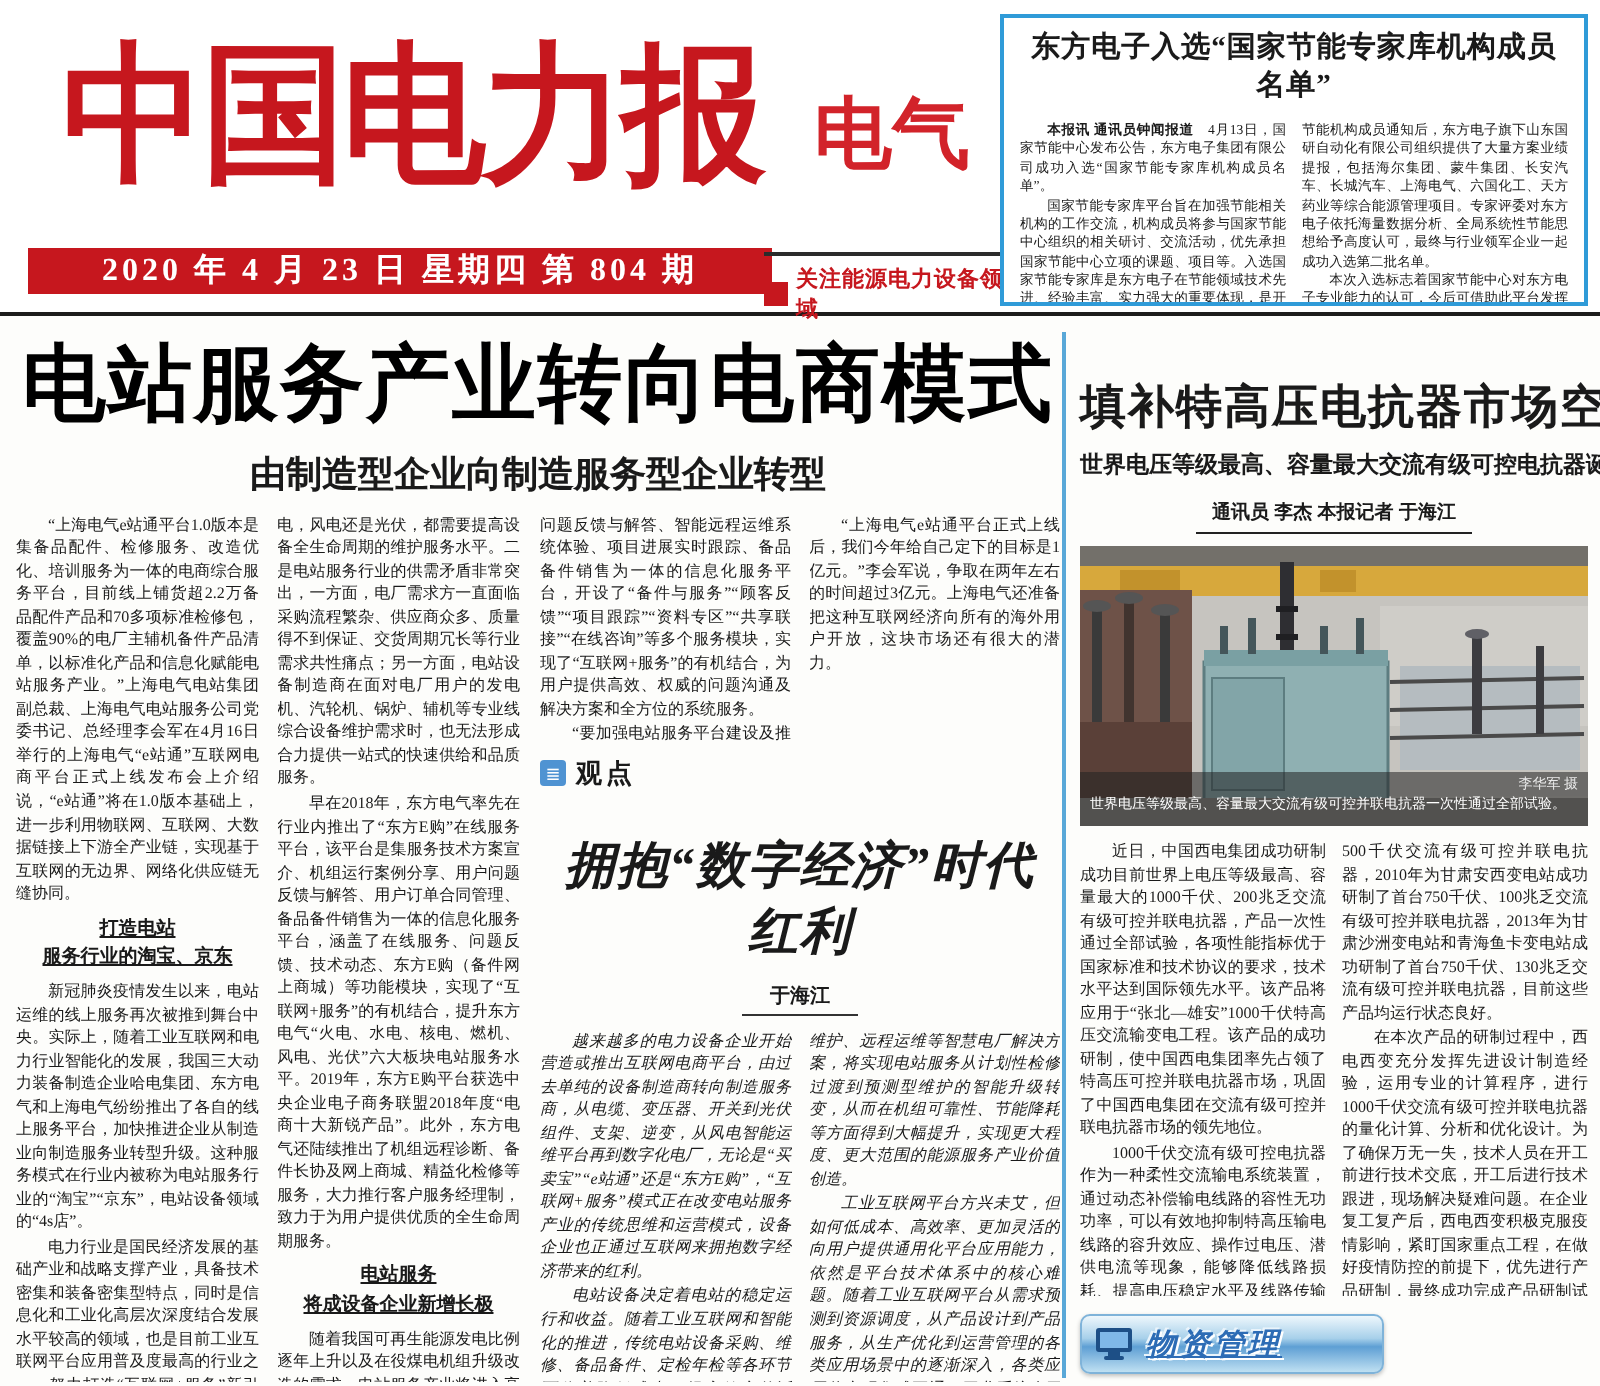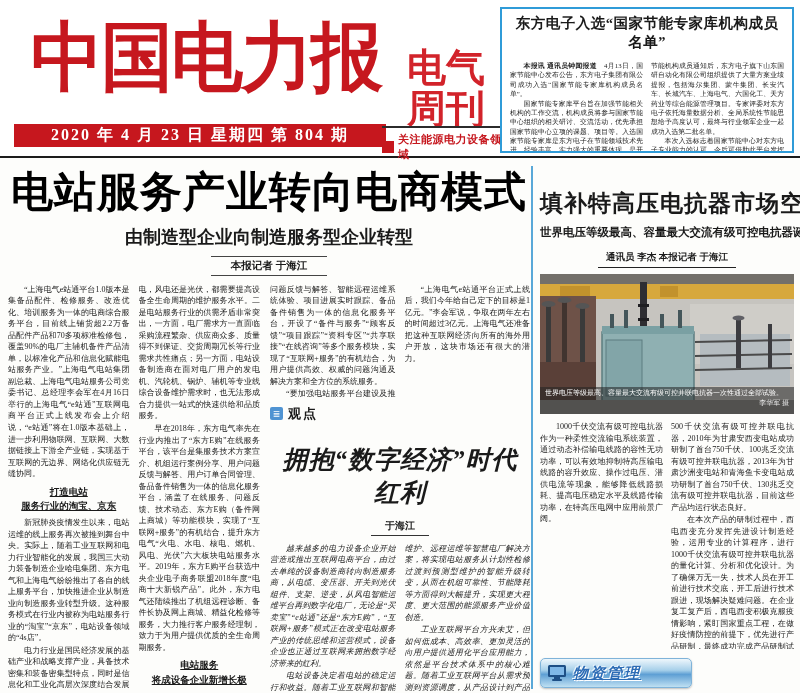--- a/index.html
+++ b/index.html
@@ -110,21 +110,20 @@
     letter-spacing:2px; text-shadow:1px 1px 0 #fff,-1px -1px 0 #eaf4fb; white-space:nowrap;text-decoration:underline; }
 </style>
 </head>
 <body>
 
 <div id="header">
   <div id="masthead-title">中国电力报</div>
   <div id="datebar">2020 年 4 月 23 日 星期四 第 804 期</div>
   <div id="weekly">
     <div>电气</div>
-    <div>周刊</div>
   </div>
   <div id="slogan-row">
     <span id="slogan-square"></span>
     <span id="slogan-text">关注能源电力设备领域</span>
   </div>
 
   <div id="topright">
     <div id="topright-title">东方电子入选“国家节能专家库机构成员名单”</div>
     <div class="tr-cols">
       <div class="tr-col">
@@ -136,23 +135,20 @@
         <p class="cont" style="text-indent:0">节能机构成员通知后，东方电子旗下山东国研自动化有限公司组织提供了大量方案业绩提报，包括海尔集团、蒙牛集团、长安汽车、长城汽车、上海电气、六国化工、天方药业等综合能源管理项目。专家评委对东方电子依托海量数据分析、全局系统性节能思想给予高度认可，最终与行业领军企业一起成功入选第二批名单。</p>
         <p>本次入选标志着国家节能中心对东方电子专业能力的认可，今后可借助此平台发挥积极作用，在专家库中发出东方声音，展示集团良好形象，进一步提升东方电子品牌知名度和业内影响力。</p>
       </div>
     </div>
   </div>
 </div>
 
 <div id="left-region">
   <div id="main-headline">电站服务产业转向电商模式</div>
   <div id="main-deck">由制造型企业向制造服务型企业转型</div>
-  <div class="byline-wrap">
-    <span id="main-byline">本报记者 于海江</span>
-  </div>
 
   <div id="main-body">
     <div id="half-a">
       <div class="ncol btxt">
         <p>“上海电气e站通平台1.0版本是集备品配件、检修服务、改造优化、培训服务为一体的电商综合服务平台，目前线上铺货超2.2万备品配件产品和70多项标准检修包，覆盖90%的电厂主辅机备件产品清单，以标准化产品和信息化赋能电站服务产业。”上海电气电站集团副总裁、上海电气电站服务公司党委书记、总经理李会军在4月16日举行的上海电气“e站通”互联网电商平台正式上线发布会上介绍说，“e站通”将在1.0版本基础上，进一步利用物联网、互联网、大数据链接上下游全产业链，实现基于互联网的无边界、网络化供应链无缝协同。</p>
         <div class="subhead">
           <span>打造电站</span><br>
           <span>服务行业的淘宝、京东</span>
         </div>
         <p>新冠肺炎疫情发生以来，电站运维的线上服务再次被推到舞台中央。实际上，随着工业互联网和电力行业智能化的发展，我国三大动力装备制造企业哈电集团、东方电气和上海电气纷纷推出了各自的线上服务平台，加快推进企业从制造业向制造服务业转型升级。这种服务模式在行业内被称为电站服务行业的“淘宝”“京东”，电站设备领域的“4s店”。</p>
@@ -250,27 +246,28 @@
       <rect x="160" y="60" width="90" height="52" fill="#b5bcc0"></rect>
       <line x1="155" y1="68" x2="252" y2="66" stroke="#4a4a4a" stroke-width="2"></line>
       <line x1="155" y1="82" x2="252" y2="80" stroke="#4a4a4a" stroke-width="2"></line>
       <line x1="155" y1="96" x2="252" y2="94" stroke="#4a4a4a" stroke-width="2"></line>
       <rect x="196" y="44" width="5" height="50" fill="#3c3c40"></rect>
       <ellipse cx="198.5" cy="44" rx="6" ry="2.5" fill="#606066"></ellipse>
       <rect x="228" y="50" width="4" height="44" fill="#3c3c40"></rect>
       <rect x="0" y="126" width="254" height="14" fill="#8d8b86"></rect>
     </svg>
     <div id="photo-caption-band">
+      <div id="photo-credit">李华军 摄</div>
       <div>世界电压等级最高、容量最大交流有级可控并联电抗器一次性通过全部试验。</div>
-      <div id="photo-credit">李华军 摄</div>
     </div>
   </div>
 
   <div id="right-body">
     <div class="ncol btxt">
+      <p>近日，中国西电集团成功研制成功目前世界上电压等级最高、容量最大的1000千伏、200兆乏交流有级可控并联电抗器，产品一次性通过全部试验，各项性能指标优于国家标准和技术协议的要求，技术水平达到国际领先水平。该产品将应用于“张北—雄安”1000千伏特高压交流输变电工程。该产品的成功研制，使中国西电集团率先占领了特高压可控并联电抗器市场，巩固了中国西电集团在交流有级可控并联电抗器市场的领先地位。</p>
       <p>1000千伏交流有级可控电抗器作为一种柔性交流输电系统装置，通过动态补偿输电线路的容性无功功率，可以有效地抑制特高压输电线路的容升效应、操作过电压、潜供电流等现象，能够降低线路损耗、提高电压稳定水平及线路传输功率，在特高压电网中应用前景广阔。</p>
 
     </div>
     <div class="ncol btxt">
       <p class="cont">500千伏交流有级可控并联电抗器，2010年为甘肃安西变电站成功研制了首台750千伏、100兆乏交流有级可控并联电抗器，2013年为甘肃沙洲变电站和青海鱼卡变电站成功研制了首台750千伏、130兆乏交流有级可控并联电抗器，目前这些产品均运行状态良好。</p>
       <p>在本次产品的研制过程中，西电西变充分发挥先进设计制造经验，运用专业的计算程序，进行1000千伏交流有级可控并联电抗器的量化计算、分析和优化设计。为了确保万无一失，技术人员在开工前进行技术交底，开工后进行技术跟进，现场解决疑难问题。在企业复工复产后，西电西变积极克服疫情影响，紧盯国家重点工程，在做好疫情防控的前提下，优先进行产品研制，最终成功完成产品研制试验。</p>
 
     </div>
   </div>
 

